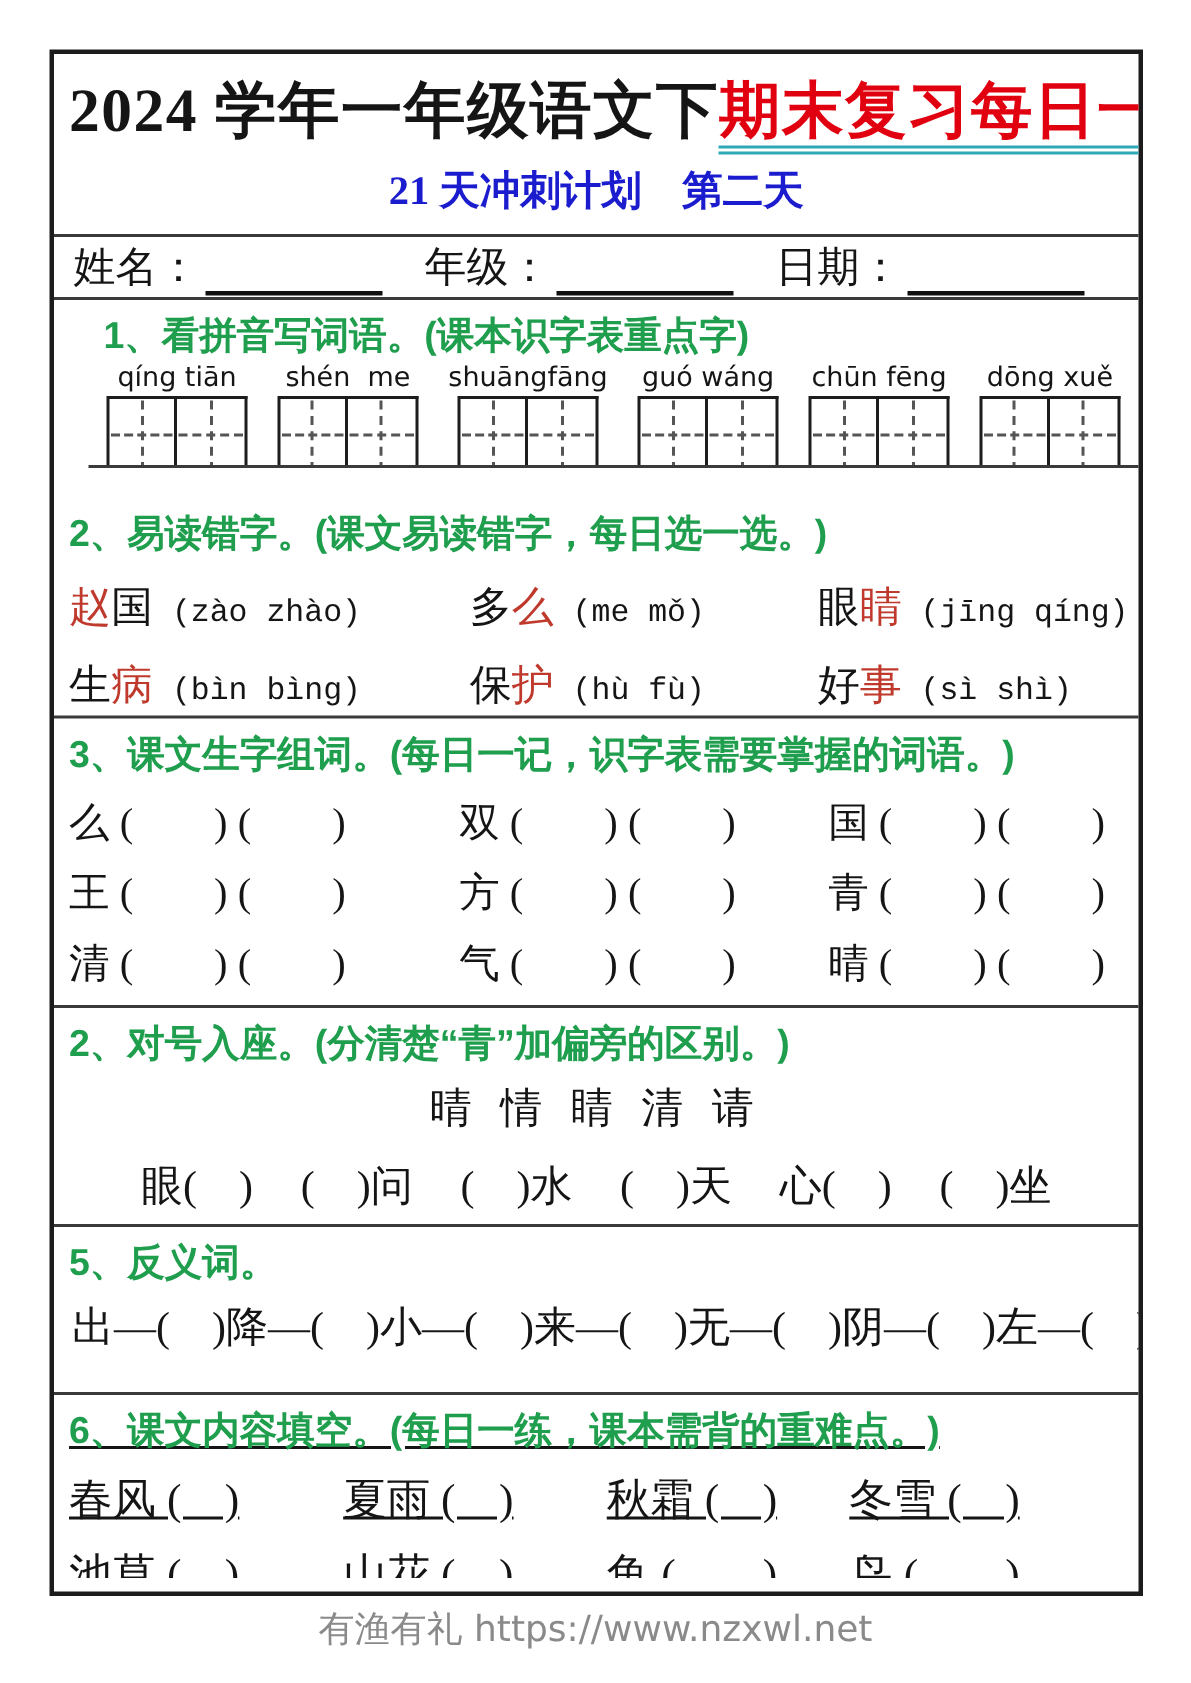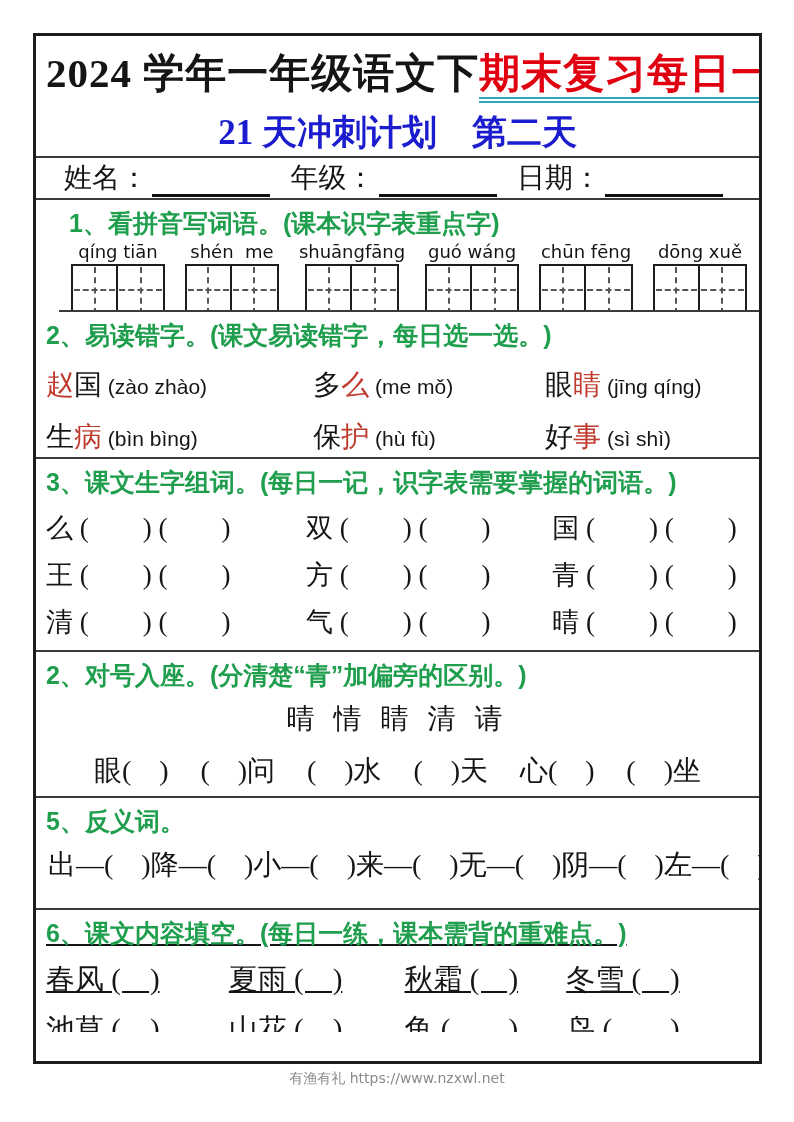--- a/index.html
+++ b/index.html
@@ -16,24 +16,24 @@
   .section { box-sizing:border-box; border-bottom:2px solid #3a3a3a; padding:0 10px; overflow:hidden; }
   .section.last { border-bottom:none;text-decoration:underline; }
 
   
   .title-block { height:122px; text-align:center; }
   .title-line { margin-top:10px; font-size:41px; font-weight:bold; letter-spacing:1px; white-space:nowrap; }
   .title-red {
     color:#e1000f;
     border-bottom:6px double #2fa8b8; padding-bottom:1px;
   }
-  .subtitle-line { margin-top:8px; font-size:35px; font-weight:bold; color:#1c1ccf; white-space:pre; }
-
-  
-  .info-bar { height:42px; display:flex; justify-content:space-between; align-items:center; padding:0 36px 0 28px; font-size:28px; }
+  .subtitle-line { margin-top:8px; font-size:27px; font-weight:bold; color:#1c1ccf; white-space:pre; }
+
+  
+  .info-bar { height:42px; display:flex; justify-content:space-between; align-items:center; padding:0 36px 0 13px; font-size:28px; }
   .info-item { display:flex; align-items:flex-end; }
   .blank-line { display:inline-block; width:118px; height:1.05em; border-bottom:3px solid #111; margin-left:4px; }
 
   
   .green-heading {
     font-family:"Liberation Sans","DejaVu Sans",sans-serif;
     font-weight:bold; color:#1f9e4e; font-size:25px;
     padding-top:7px; white-space:nowrap;
   }
 
@@ -45,24 +45,24 @@
     font-family:"DejaVu Sans",sans-serif; font-size:18px;
     white-space:pre; margin-bottom:2px; line-height:1.1;
   }
   .grid-group { display:flex; }
   .wcell { width:47px; height:53px; border:2px solid #1d1d1d; box-sizing:border-box; position:relative; background:#fff; }
   .wcell + .wcell { border-left:none; }
   .wcell::before { content:""; position:absolute; left:50%; top:1px; bottom:1px; border-left:2px dashed #555; margin-left:-1px; }
   .wcell::after  { content:""; position:absolute; top:50%; left:1px; right:1px; border-top:2px dashed #555; margin-top:-1px; }
 
   
-  .sec2 { height:147px; }
+  .sec2 { height:147px;margin-top:20px; }
   .s2-row { display:grid; grid-template-columns:38% 33% 29%; margin-top:14px; font-size:28px; white-space:nowrap; }
   .word-red { color:#bf3a2d; }
-  .py { font-family:Liberation Sans, sans-serif; font-size:21px; white-space:pre; }
+  .py { font-family:Liberation Mono, monospace; font-size:21px; white-space:pre; }
 
   
   .sec3 { height:193px; }
   .s3-row { display:grid; grid-template-columns:37% 35% 28%; margin-top:11px; font-size:27px; white-space:nowrap; }
 
   
   .sec4 { height:146px; }
   .char-bank { text-align:center; font-size:28px; margin-top:8px; white-space:pre; letter-spacing:6px; }
   .s4-row { display:flex; justify-content:space-between; padding:0 48px; margin-top:14px; font-size:28px; white-space:nowrap; }
 
@@ -70,21 +70,21 @@
   .sec5 { height:112px; }
   .s5-row { display:flex; justify-content:space-between; padding:0 2px; margin-top:8px; font-size:28px; white-space:nowrap; }
 
   
   .sec6 { height:122px; }
   .s6-row { display:grid; grid-template-columns:26% 25% 23% 26%; margin-top:10px; font-size:29px; white-space:nowrap; }
 
   
   .footer {
     position:absolute; left:0; top:1070px; width:794px; text-align:center;
-    font-family:"DejaVu Sans",sans-serif; font-size:14px; color:#8a8a8a;
+    font-family:"DejaVu Sans",sans-serif; font-size:24px; color:#8a8a8a;
   }
 </style>
 </head>
 <body>
 
 <div class="sheet">
 
   <div class="section title-block">
     <div class="title-line"><span>2024 学年一年级语文下</span><span class="title-red">期末复习每日一练</span></div>
     <div class="subtitle-line">21 天冲刺计划　第二天</div>

